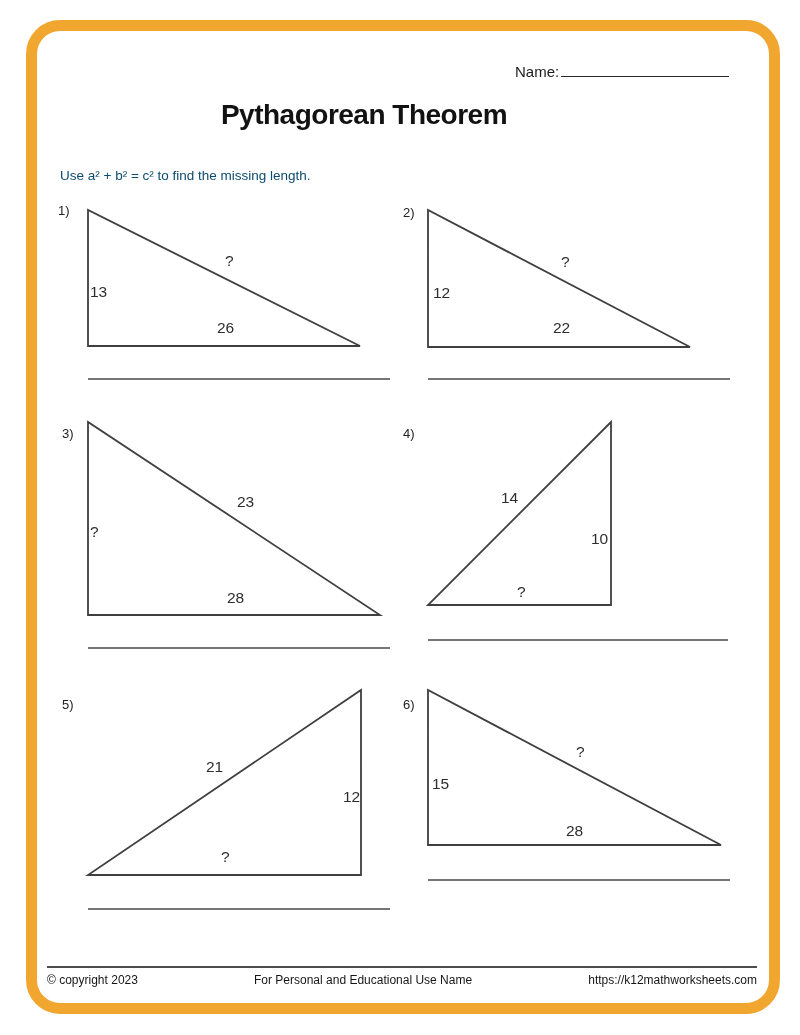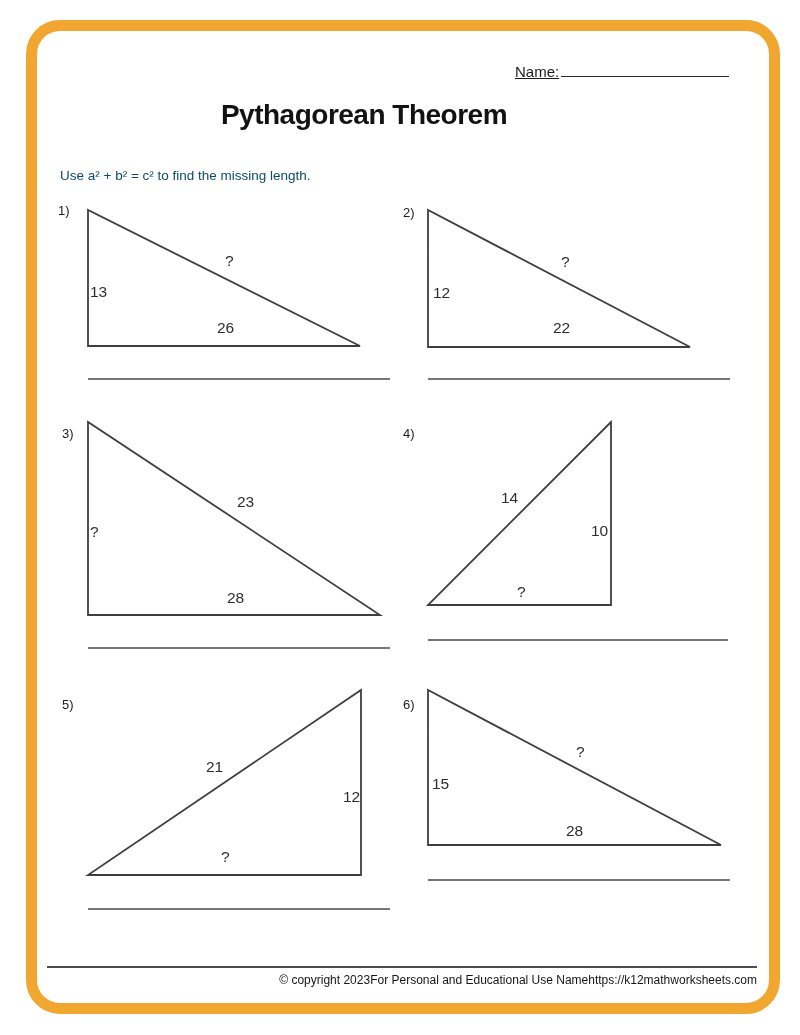--- a/index.html
+++ b/index.html
@@ -5,21 +5,21 @@
   html,body{margin:0;padding:0;}
   body{
     width:800px;height:1035px;background:#ffffff;position:relative;
     font-family:"Liberation Sans",sans-serif;color:#1c1c1c;overflow:hidden;
   }
   .frame{
     position:absolute;left:26px;top:20px;width:754px;height:994px;
     box-sizing:border-box;border:11px solid var(--color-border,#F1A62F);
     border-radius:34px;
   }
-  .name-row{position:absolute;left:515px;top:63px;font-size:15px;white-space:nowrap;text-decoration:underline;}
+  .name-row{position:absolute;left:515px;top:63px;font-size:15px;white-space:nowrap;}
   .name-underline{
     display:inline-block;width:168px;height:13px;margin-left:2px;
     border-bottom:1.5px solid #2a2a2a;vertical-align:baseline;
   }
   .title{
     position:absolute;left:0;top:99px;width:728px;text-align:center;
     font-size:28px;font-weight:800;letter-spacing:-0.5px;color:#121212;
   }
   .instruction{position:absolute;left:60px;top:168px;font-size:13.5px;color:#0c4a6e;}
   .problem{position:absolute;}
@@ -33,21 +33,21 @@
   .tri{position:absolute;left:0;top:0;}
   .tri polygon{fill:none;stroke:var(--color-triangle_line,#3F3F3F);stroke-width:1.8;stroke-linejoin:miter;}
   .slabel{position:absolute;font-size:15.5px;color:#2e2e2e;white-space:nowrap;}
   .answer-line{position:absolute;height:0;border-top:2px solid var(--color-answer_line,#767676);}
   .footer-rule{
     position:absolute;left:47px;top:966px;width:710px;height:0;
     border-top:2px solid var(--color-footer_rule,#4D4D4D);
   }
   .footer-row{
     position:absolute;left:47px;top:973px;width:710px;display:flex;
-    justify-content:flex-end;align-items:center;font-size:12px;color:#161616;
+    justify-content:space-between;align-items:center;font-size:12px;color:#161616;
   }
 </style>
 </head>
 <body>
 
 <div class="frame"></div>
 
 <div class="name-row">
   <span>Name:</span><span class="name-underline"></span>
 </div>
@@ -87,21 +87,21 @@
   <span class="slabel" style="left:177px;top:179px">28</span>
   <span class="slabel" style="left:187px;top:83px">23</span>
   <div class="answer-line" style="left:38px;top:237px;width:302px"></div>
 </div>
 
 <div class="problem p4">
   <span class="pnum" style="left:8px;top:16px">4)</span>
   <svg class="tri" width="350" height="250">
     <polygon points="216,12 216,195 33,195"></polygon>
   </svg>
-  <span class="slabel" style="left:196px;top:112px">10</span>
+  <span class="slabel" style="left:196px;top:120px">10</span>
   <span class="slabel" style="left:122px;top:173px">?</span>
   <span class="slabel" style="left:106px;top:79px">14</span>
   <div class="answer-line" style="left:33px;top:229px;width:300px"></div>
 </div>
 
 <div class="problem p5">
   <span class="pnum" style="left:12px;top:19px">5)</span>
   <svg class="tri" width="350" height="250">
     <polygon points="311,12 311,197 38,197"></polygon>
   </svg>

